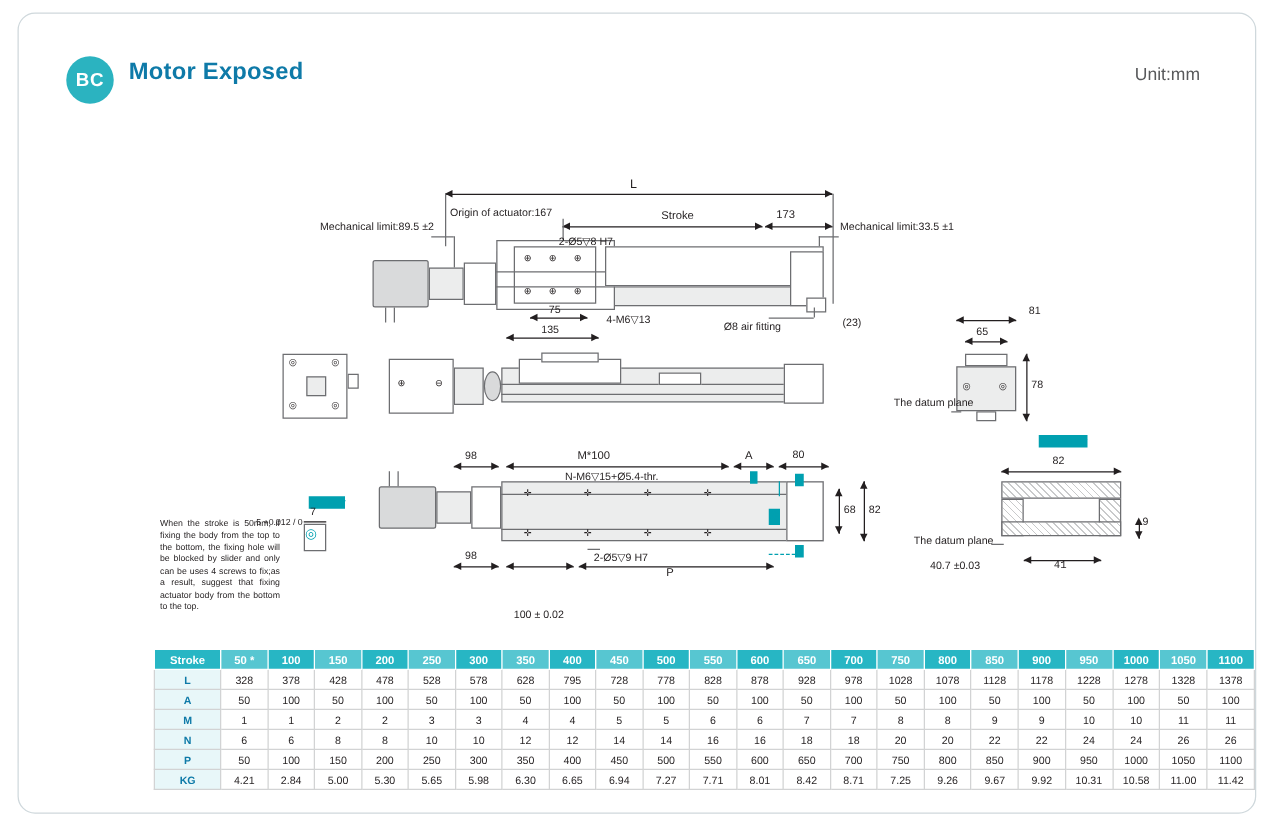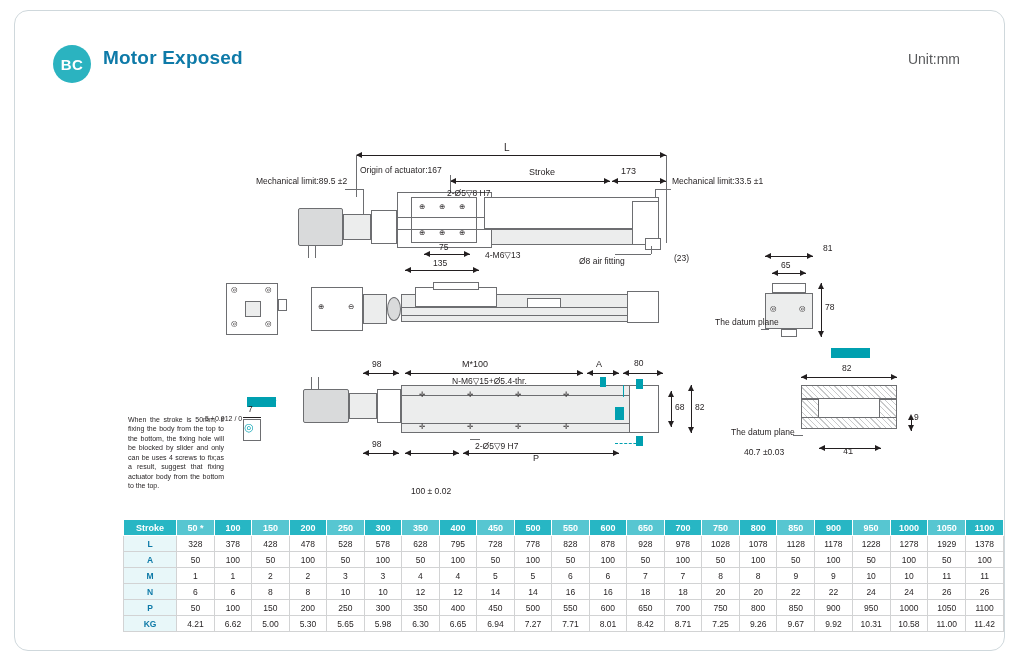--- a/index.html
+++ b/index.html
@@ -327,21 +327,21 @@
           <td class="cx">828</td>
           <td class="cx">878</td>
           <td class="cx">928</td>
           <td class="cx">978</td>
           <td class="cx">1028</td>
           <td class="cx">1078</td>
           <td class="cx">1128</td>
           <td class="cx">1178</td>
           <td class="cx">1228</td>
           <td class="cx">1278</td>
-          <td class="cx">1929</td>
+          <td class="cx">1328</td>
           <td class="cx">1378</td>
         </tr>
         <tr>
           <td class="rowhdr c0">A</td>
           <td class="cx">50</td>
           <td class="cx">100</td>
           <td class="cx">50</td>
           <td class="cx">100</td>
           <td class="cx">50</td>
           <td class="cx">100</td>
@@ -433,21 +433,21 @@
           <td class="cx">850</td>
           <td class="cx">900</td>
           <td class="cx">950</td>
           <td class="cx">1000</td>
           <td class="cx">1050</td>
           <td class="cx">1100</td>
         </tr>
         <tr>
           <td class="rowhdr c0">KG</td>
           <td class="cx">4.21</td>
-          <td class="cx">6.62</td>
+          <td class="cx">2.84</td>
           <td class="cx">5.00</td>
           <td class="cx">5.30</td>
           <td class="cx">5.65</td>
           <td class="cx">5.98</td>
           <td class="cx">6.30</td>
           <td class="cx">6.65</td>
           <td class="cx">6.94</td>
           <td class="cx">7.27</td>
           <td class="cx">7.71</td>
           <td class="cx">8.01</td>

